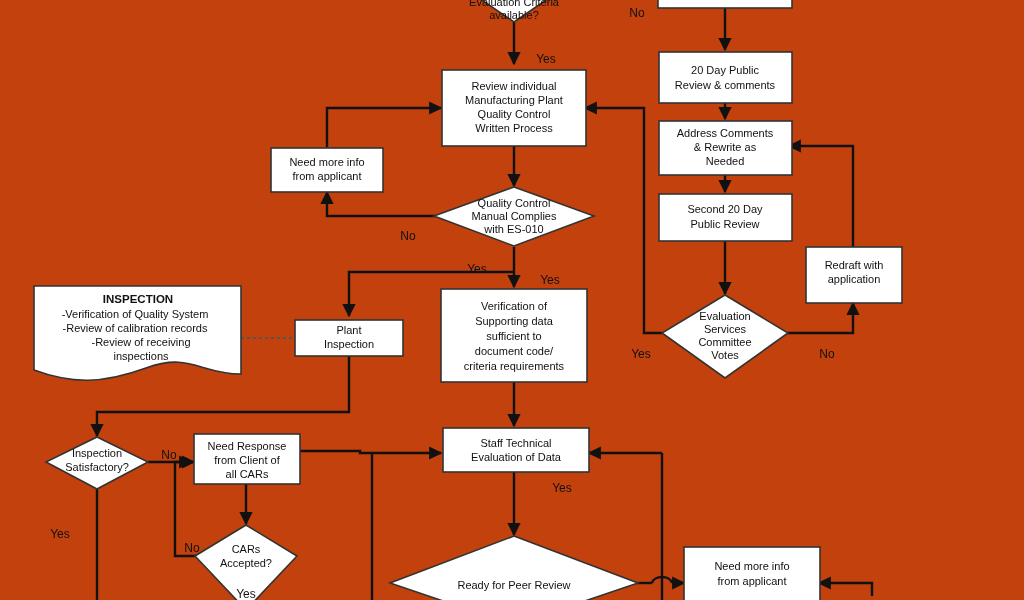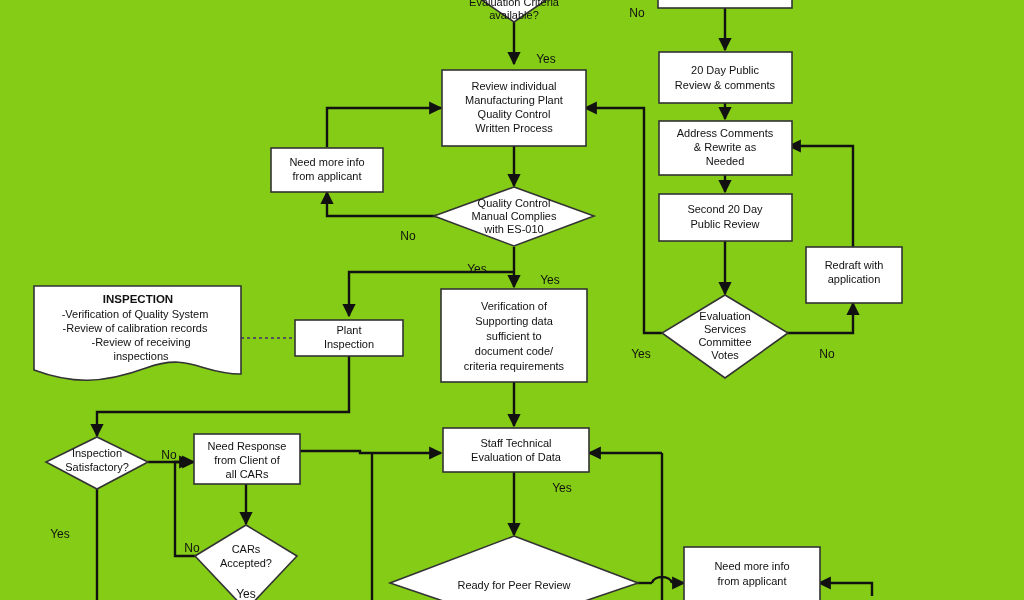--- a/index.html
+++ b/index.html
@@ -4,21 +4,21 @@
 <style>
   html, body {
     margin: 0;
     padding: 0;
     background: #ffffff;
   }
   #canvas {
     position: relative;
     width: 1024px;
     height: 600px;
-    background: #84cc16;
+    background: #c2410c;
     overflow: hidden;
     font-family: "Liberation Sans", sans-serif;
   }
   svg#flow {
     position: absolute;
     top: 0;
     left: 0;
     width: 1024px;
     height: 600px;
   }

